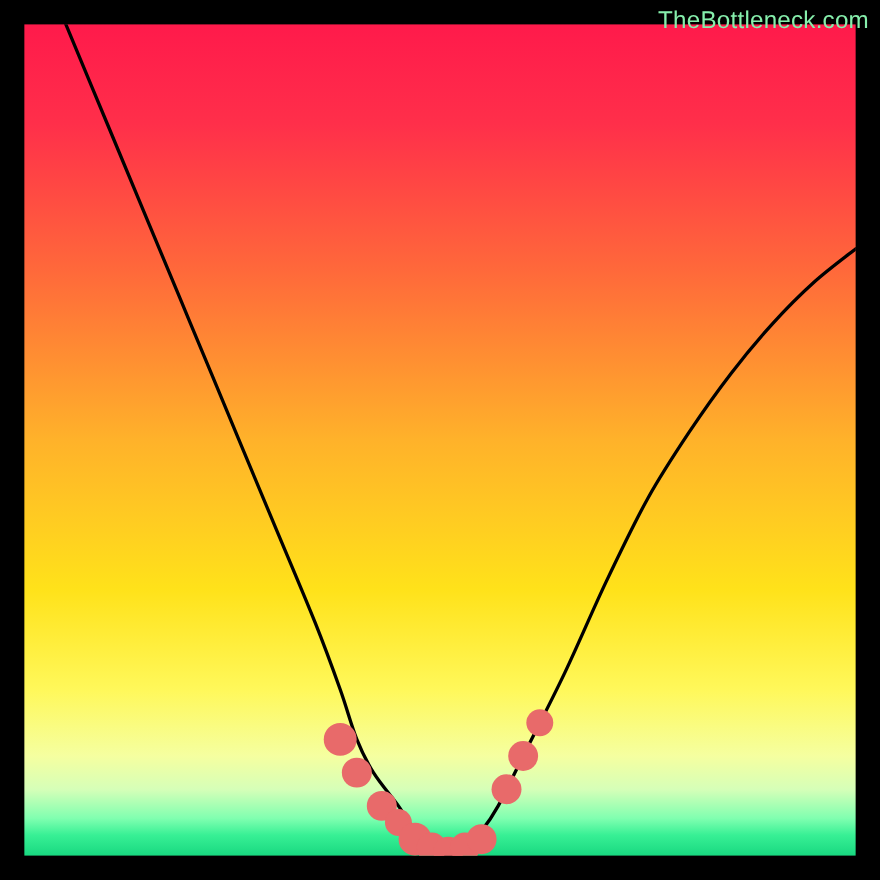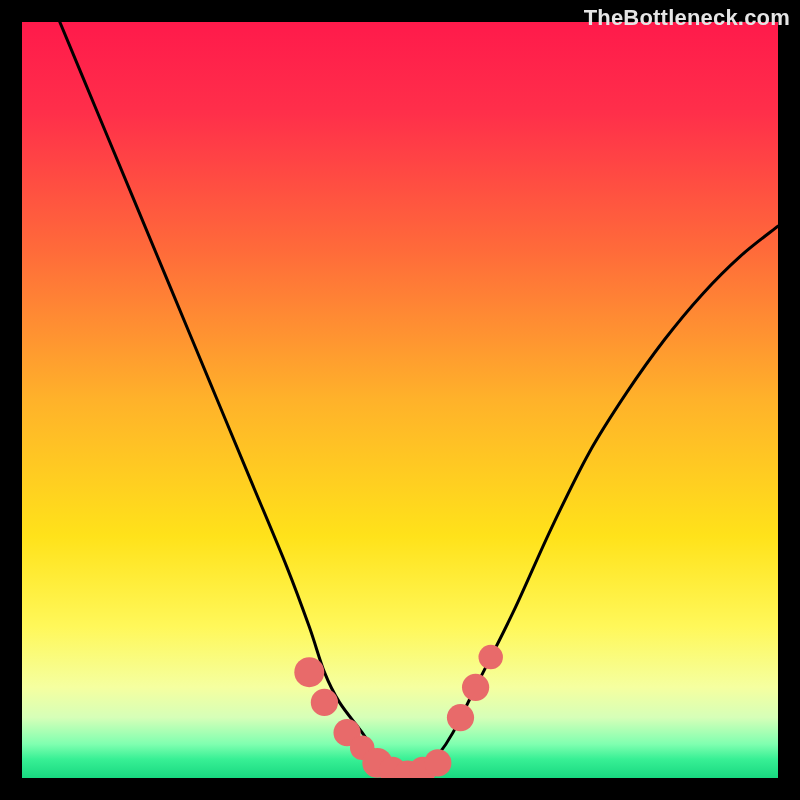--- a/index.html
+++ b/index.html
@@ -23,23 +23,23 @@
     position: absolute;
     left: 0;
     top: 0;
     width: 756px;
     height: 756px;
   }
   .topright {
     position: absolute;
     top: 5px;
     right: 10px;
-    color: #e5e5e5;
+    color: #86efac;
     font-size: 22px;
-    font-weight: 700;
+    font-weight: 400;
     letter-spacing: 0.2px;
   }
   svg.curve {
     position: absolute;
     left: 0;
     top: 0;
     width: 756px;
     height: 756px;
     pointer-events: none;
   }

